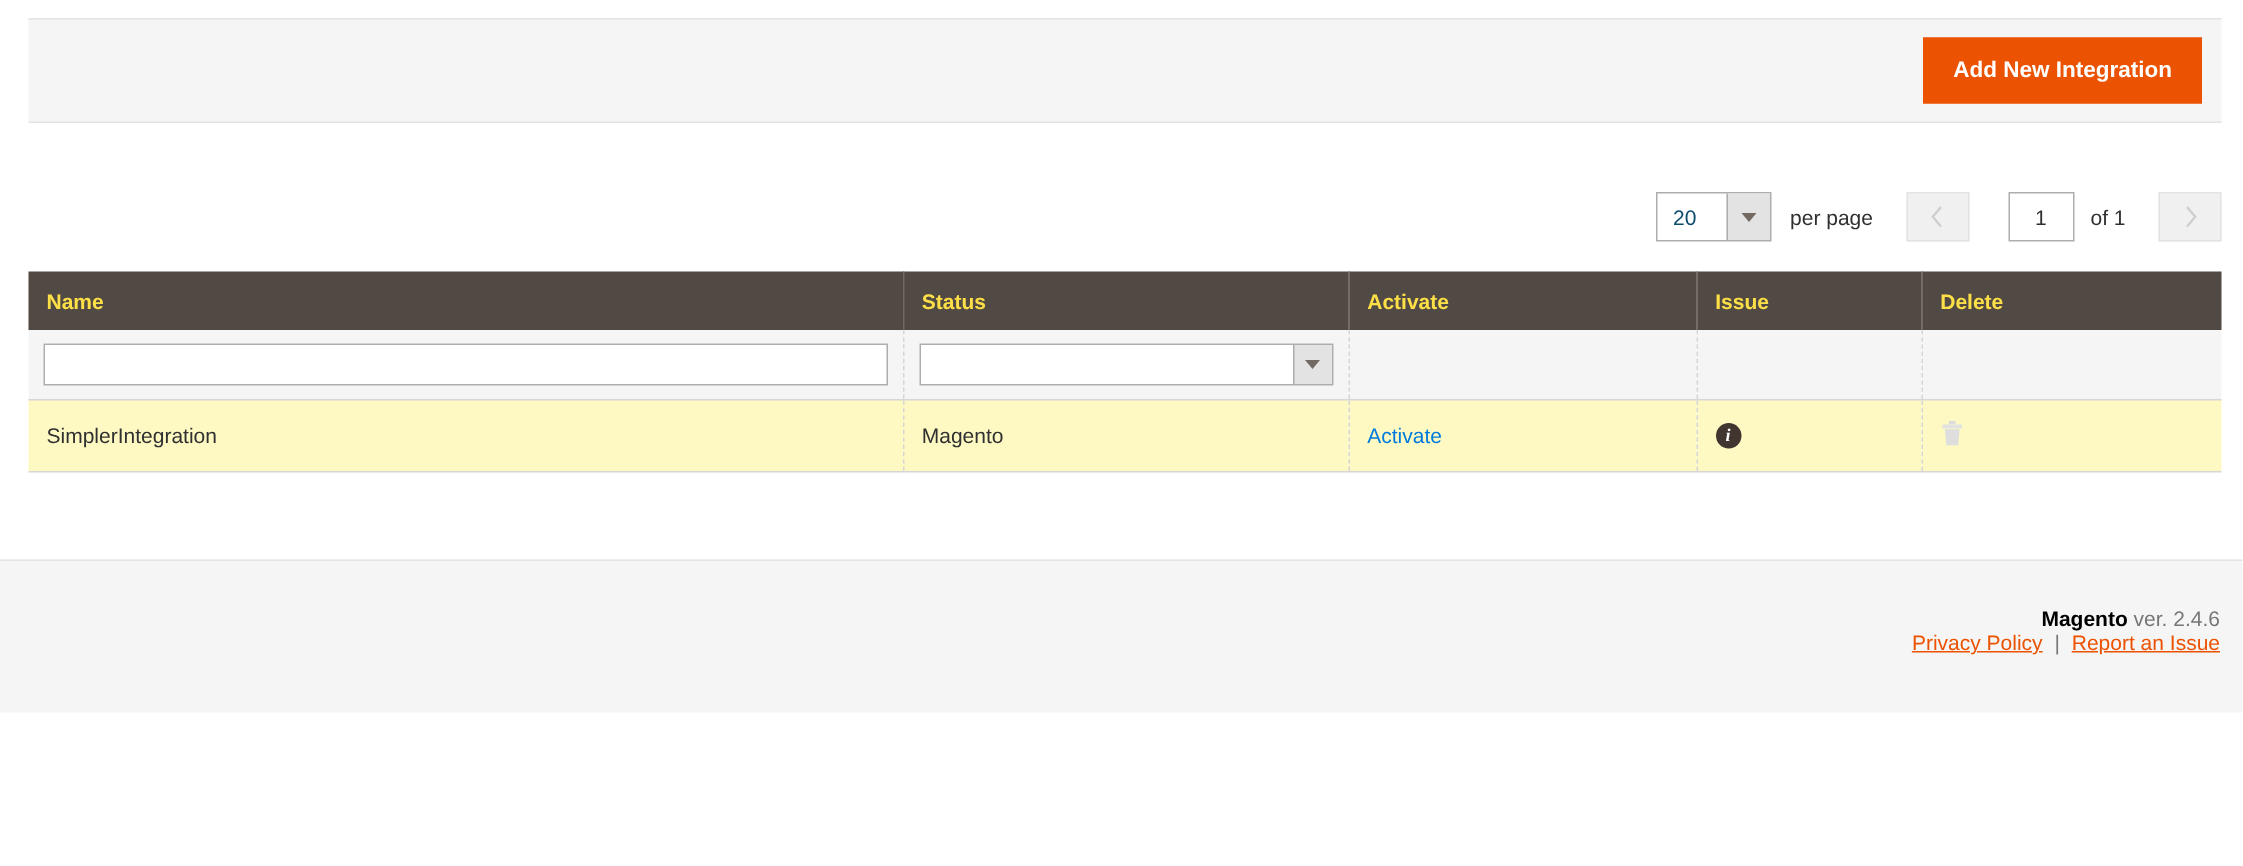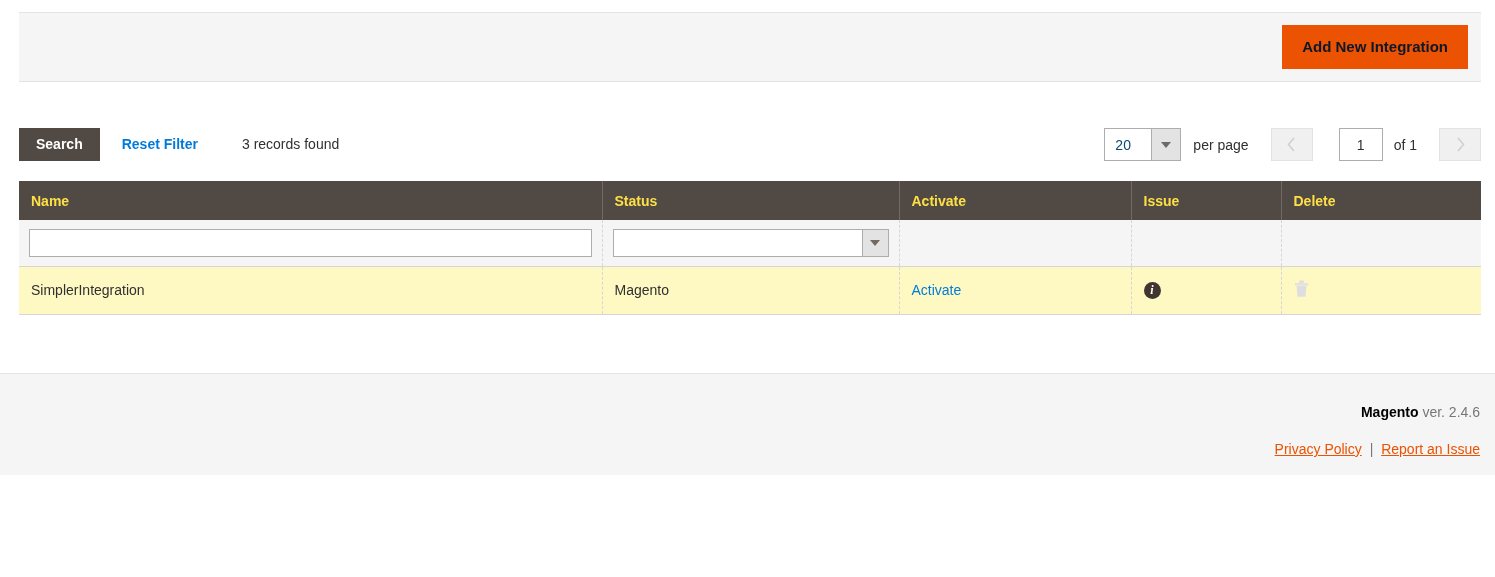--- a/index.html
+++ b/index.html
@@ -29,21 +29,21 @@
     border-top: 1px solid #e3e3e3;
     border-bottom: 1px solid #e3e3e3;
     display: flex;
     align-items: center;
     justify-content: flex-end;
     padding-right: 13px;
   }
   .btn-primary {
     background: #eb5202;
     border: 1px solid #eb5202;
-    color: #0f172a;
+    color: #ffffff;
     font-family: "Liberation Sans", sans-serif;
     font-size: 15px;
     font-weight: bold;
     padding: 0 19px;
     height: 44px;
     line-height: 42px;
     cursor: pointer;
     border-radius: 0;
     white-space: nowrap;
   }
@@ -295,45 +295,40 @@
     right: 15px;
     top: 30px;
     text-align: right;
   }
   .version-line {
     font-size: 14px;
     color: #777777;
   }
   .version-line b { color: #000000; margin-left: 25px; }
   .footer-links {
-    margin-top: 21px;
+    margin-top: 0;
     font-size: 14px;
     color: #777777;
   }
   .footer-links a {
     color: #eb5202;
     text-decoration: underline;
     cursor: pointer;
   }
   .footer-links span.sep { margin: 0 4px; color: #777777; }
 </style>
 </head>
 <body>
 
 <div class="page-actions">
   <button class="btn-primary">Add New Integration</button>
 </div>
 
 <div class="grid-toolbar">
 
-  <div class="toolbar-left">
-    <button class="btn-search">Search</button>
-    <a class="link-reset">Reset Filter</a>
-    <span class="records-found">3 records found</span>
-  </div>
 
   <div class="toolbar-right">
 
     <div class="limit-select">
       <span class="val">20</span>
       <span class="sel-arrow">
           <i></i>
         </span>
     </div>
 

